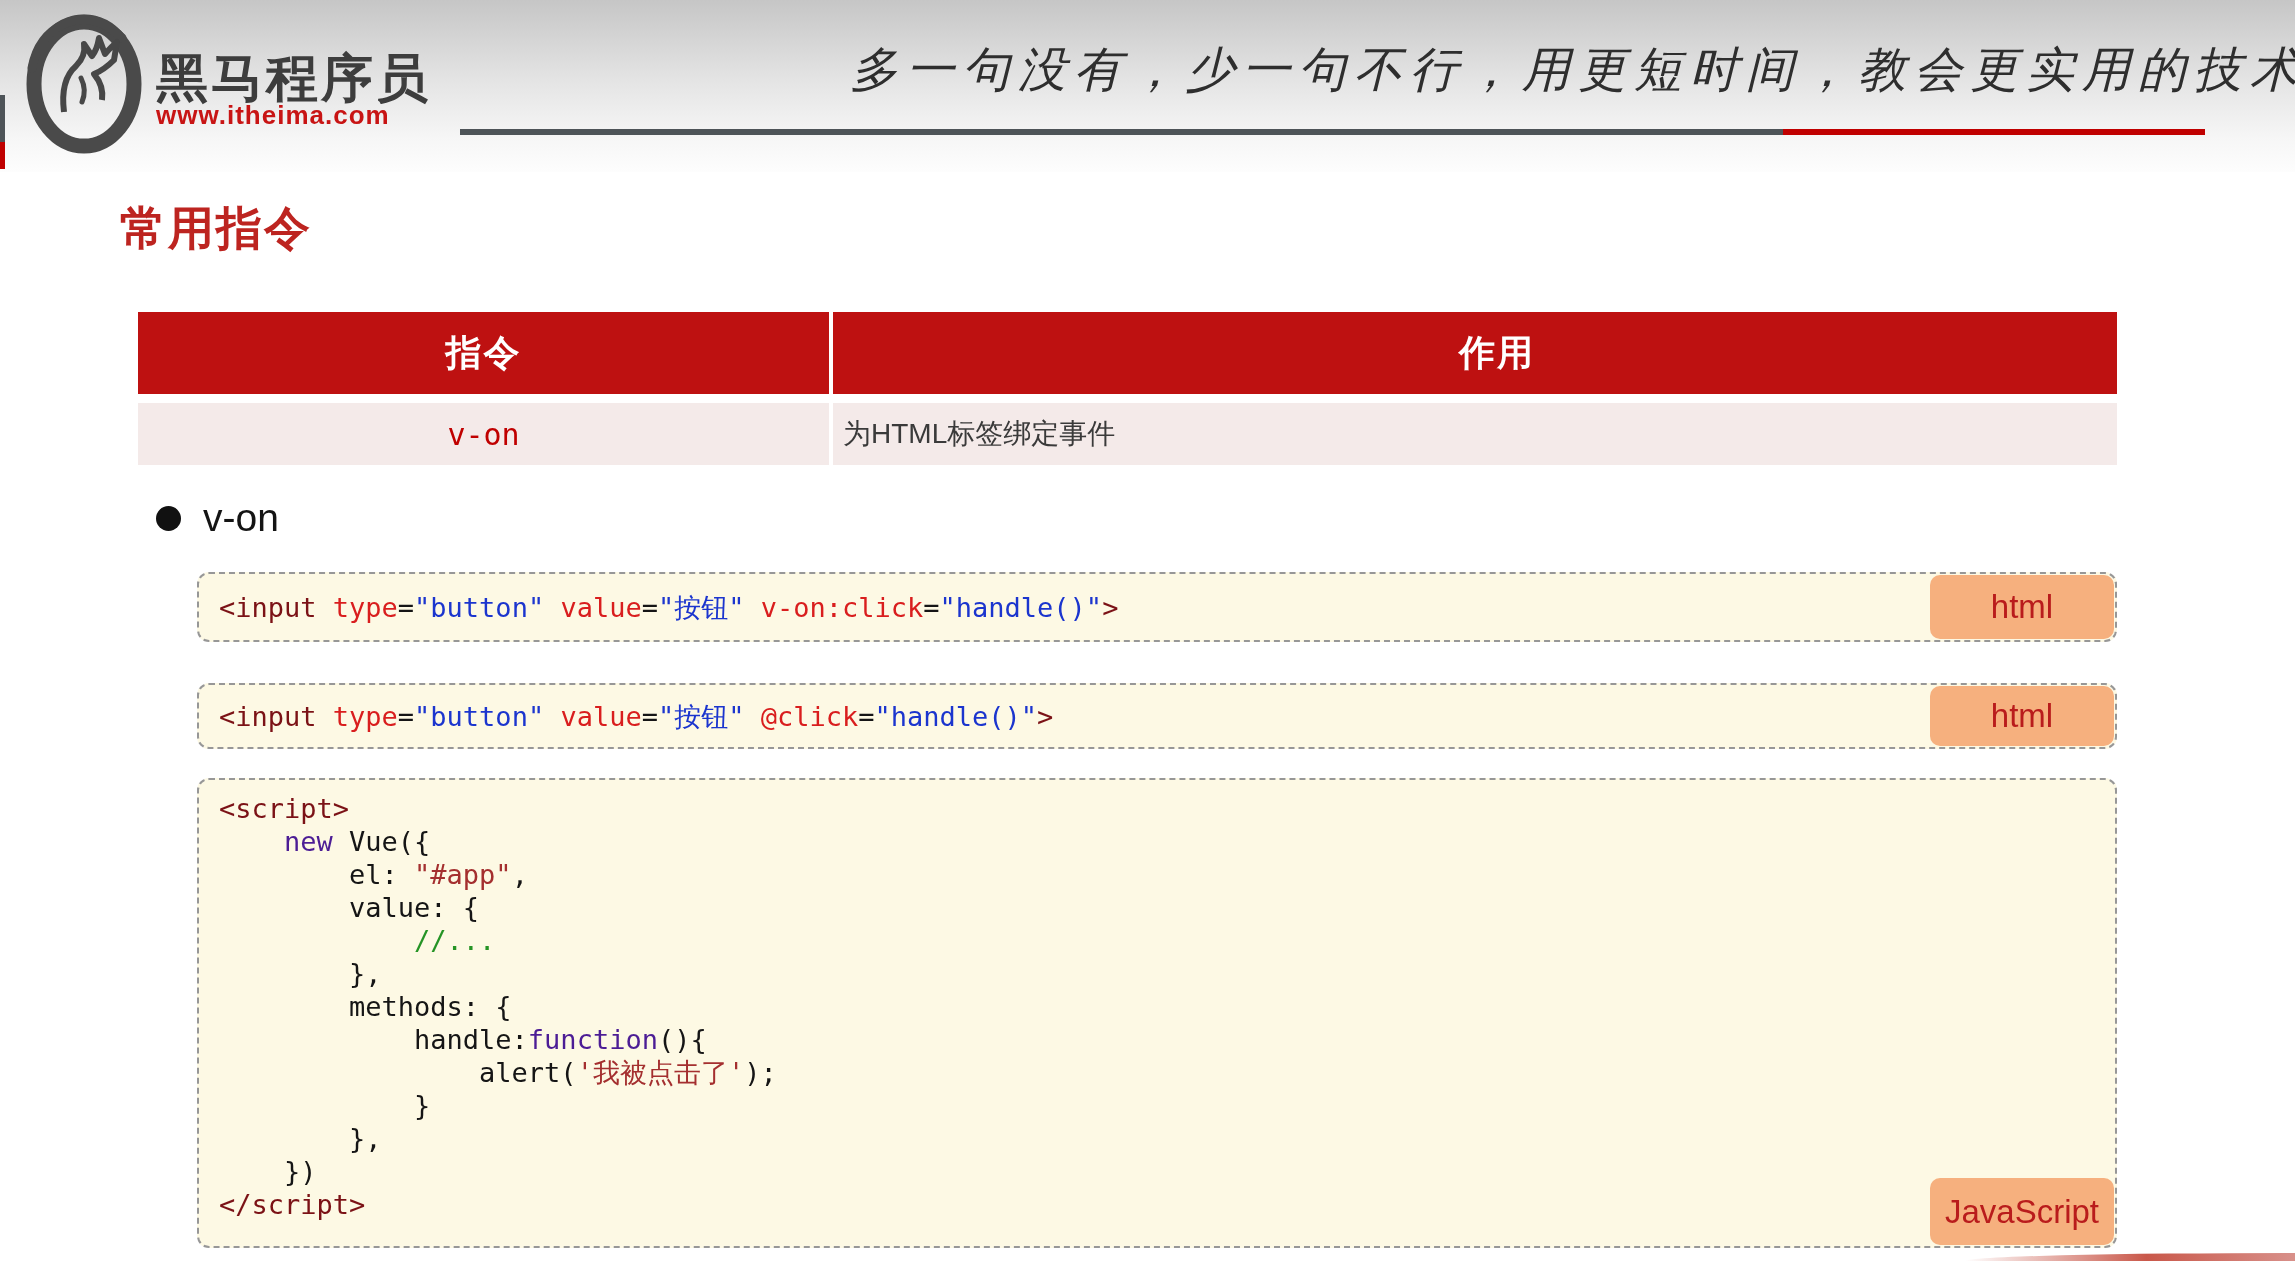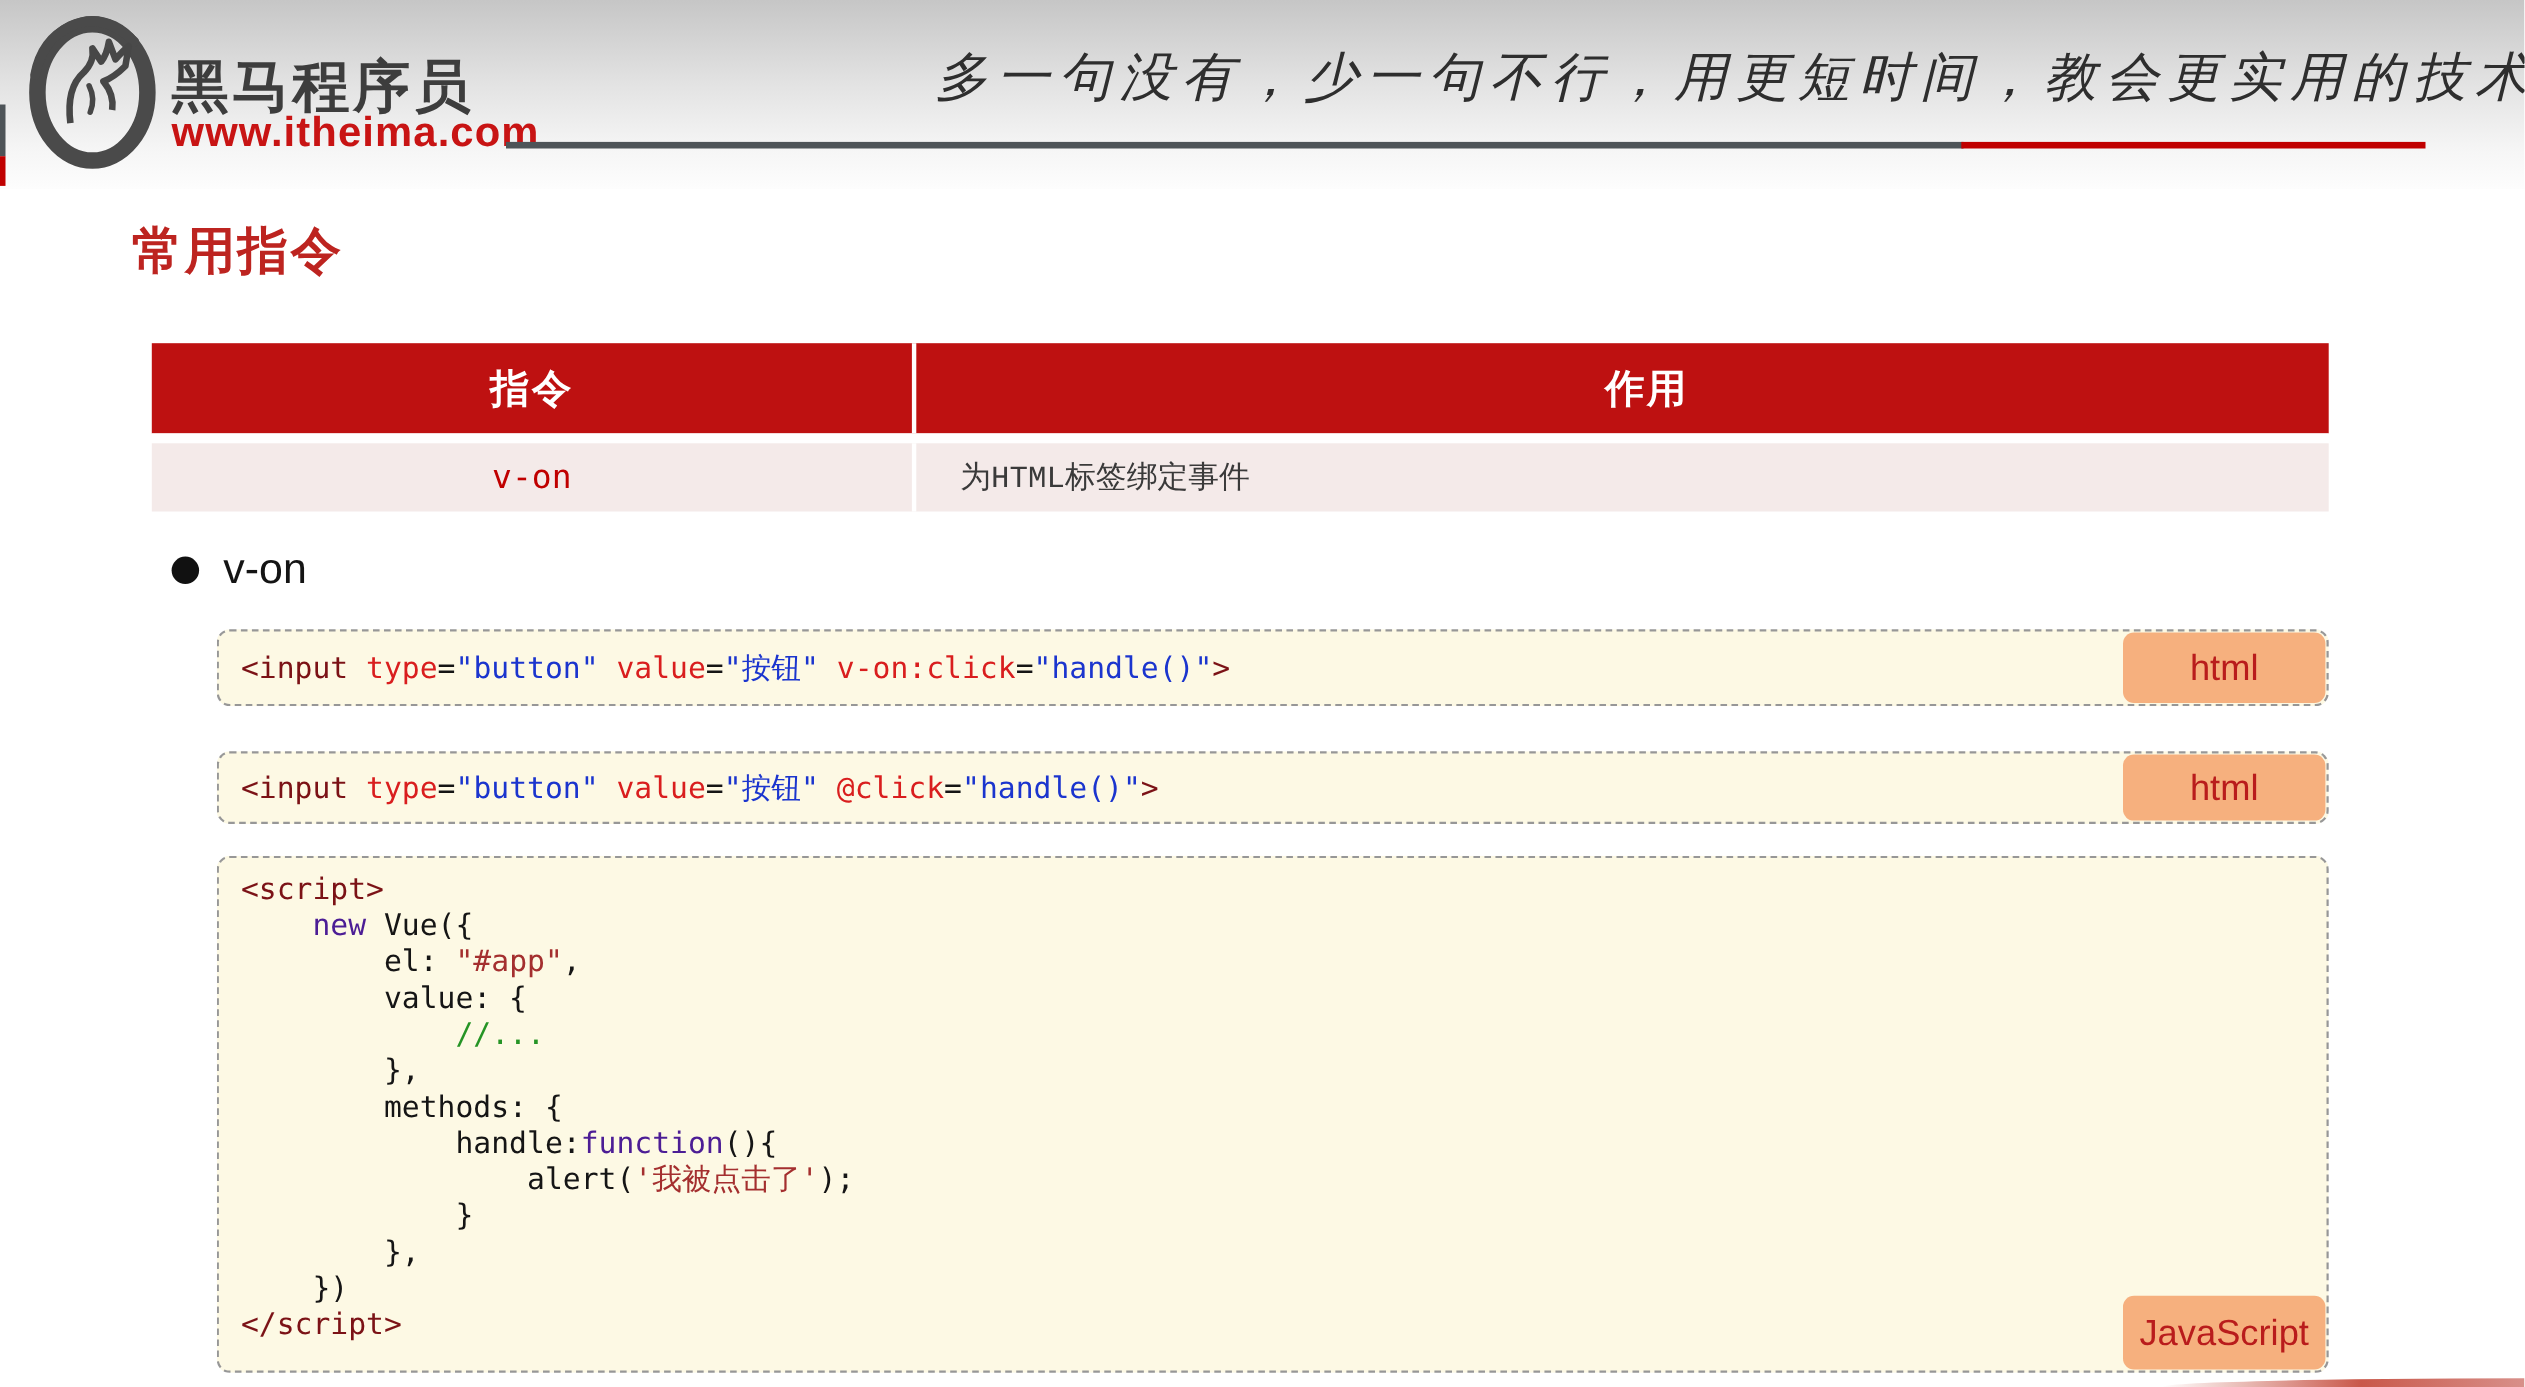--- a/index.html
+++ b/index.html
@@ -24,21 +24,21 @@
     position:absolute;left:0;top:0;width:2295px;height:172px;
     background:linear-gradient(180deg,#c6c6c6 0%,#e3e3e3 45%,#f6f6f6 80%,#fdfdfd 100%);
   }
   .logo{position:absolute;left:24px;top:8px;width:120px;height:150px;}
   .logo-title{
     position:absolute;left:156px;top:44px;
     font-size:52px;font-weight:bold;color:#3d3d3d;letter-spacing:3px;
   }
   .logo-url{
     position:absolute;left:156px;top:100px;
-    font-size:38px;font-weight:bold;color:#c81414;letter-spacing:1px;
+    font-size:26px;font-weight:bold;color:#c81414;letter-spacing:1px;
   }
   .slogan{
     position:absolute;left:850px;top:38px;white-space:nowrap;
     font-family:"DejaVu Serif", serif;font-style:italic;
     font-size:48px;color:#2e2e2e;letter-spacing:8px;
   }
   .divider-dark{position:absolute;left:460px;top:129px;width:1325px;height:6px;background:var(--divider-dark);}
   .divider-red{position:absolute;left:1783px;top:129px;width:422px;height:6px;background:var(--brand-red);}
   .edge-dark{position:absolute;left:0;top:95px;width:5px;height:47px;background:var(--divider-dark);}
   .edge-red{position:absolute;left:0;top:142px;width:5px;height:27px;background:var(--brand-red);}
@@ -57,21 +57,21 @@
   .vtable-gap{height:9px;background:#ffffff;}
   .vtable-row{display:flex;height:62px;background:var(--table-row-bg);}
   .col1{width:695px;border-right:4px solid #ffffff;}
   .col2{flex:1;padding-left:44px;}
   .row-directive{
     display:flex;align-items:center;justify-content:center;
     font-family:"DejaVu Sans Mono", monospace;font-size:30px;color:var(--brand-red);
   }
   .row-effect{
     display:flex;align-items:center;
-    padding-left:40px;font-size:28px;color:#3a3a3a;font-family:Liberation Mono, monospace;
+    padding-left:10px;font-size:28px;color:#3a3a3a;
   }
   
   .bullet-row{position:absolute;left:156px;top:496px;display:flex;align-items:center;}
   .bullet-dot{width:25px;height:25px;border-radius:50%;background:#111;margin-right:22px;}
   .bullet-label{font-size:39px;color:#141414;}
   
   .code-box{
     position:absolute;left:197px;width:1920px;
     background:var(--code-bg);
     border:2px dashed var(--code-border);

